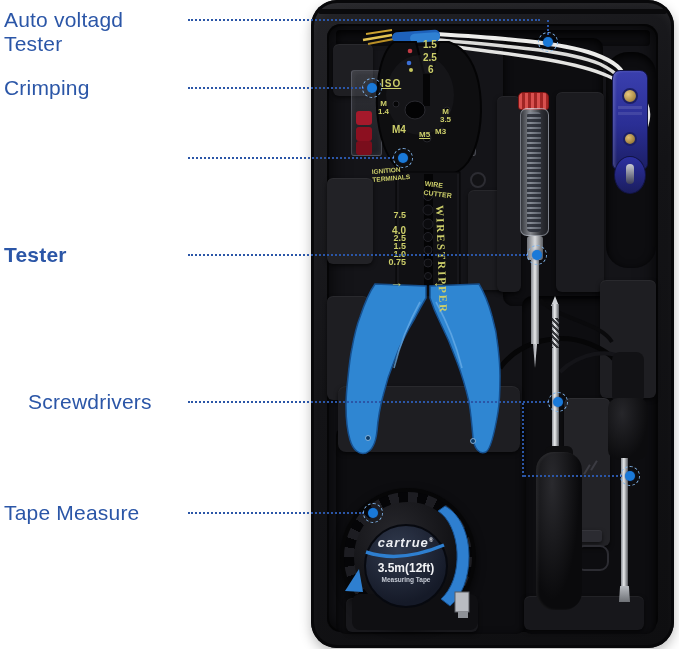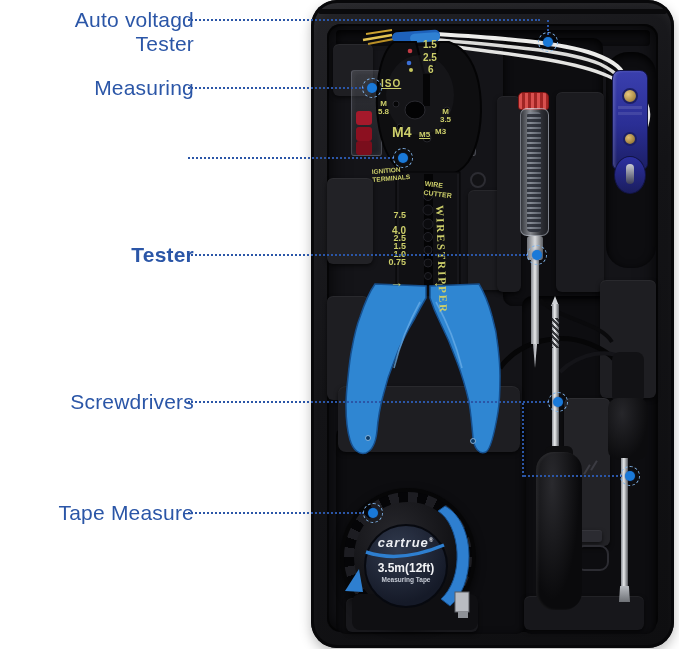--- a/index.html
+++ b/index.html
@@ -7,21 +7,21 @@
     --dot-blue:#1a79d8;
     --handle-blue:#2f86d2;
     --marking-yellow:#ccce6a;
     --tester-navy:#2a2e94;
     --tape-accent:#2e7fd0;
   }
   *{margin:0;padding:0;box-sizing:border-box;}
   body{background:#fff;font-family:"Liberation Sans",sans-serif;}
   .stage{position:relative;width:679px;height:649px;background:#fff;overflow:hidden;}
   
-  .callout-label{position:absolute;left:12px;width:182px;text-align:right;
+  .callout-label{position:absolute;left:4px;width:182px;
     font-size:21px;line-height:24px;color:var(--callout-blue);letter-spacing:.2px;z-index:60;}
   .dotline-h{position:absolute;border-top:2px dotted var(--callout-blue);height:0;z-index:55;}
   .dotline-v{position:absolute;border-left:2px dotted var(--callout-blue);width:0;z-index:55;}
   .dot{position:absolute;width:10px;height:10px;border-radius:50%;background:var(--dot-blue);
     box-shadow:0 0 2px rgba(10,60,140,.6);z-index:56;}
   .dot::before{content:"";position:absolute;inset:-5px;border:1.3px dashed #7fb2e8;border-radius:50%;}
   
   .tray{position:absolute;left:311px;top:0;width:363px;height:648px;border-radius:26px;
     background:linear-gradient(145deg,#232327,#131316 45%,#0e0e10);
     box-shadow:inset 0 0 0 3px #08080a, inset 0 8px 12px rgba(255,255,255,.05), 0 5px 12px rgba(0,0,0,.25);z-index:1;}
@@ -137,22 +137,22 @@
     <path d="M420,302 C410,320 400,344 394,368" stroke="#6db1ea" stroke-width="1.6" fill="none" opacity=".7"></path>
     <path d="M436,302 C446,320 456,344 462,368" stroke="#6db1ea" stroke-width="1.6" fill="none" opacity=".7"></path>
     <circle cx="368" cy="438" r="2.5" fill="#0a3a68" stroke="#9cc4e8" stroke-width=".8"></circle>
     <circle cx="473" cy="441" r="2.5" fill="#0a3a68" stroke="#9cc4e8" stroke-width=".8"></circle>
   </svg>
 
   <div class="mark" style="left:423px;top:39px;font-size:10px;">1.5</div>
   <div class="mark" style="left:423px;top:52px;font-size:10px;">2.5</div>
   <div class="mark" style="left:428px;top:64px;font-size:10px;">6</div>
   <div class="mark" style="left:381px;top:78px;font-size:10px;letter-spacing:1px;text-decoration:underline;">ISO</div>
-  <div class="mark" style="left:376px;top:100px;width:15px;font-size:8px;line-height:8px;text-align:center;">M 5.8</div>
-  <div class="mark" style="left:392px;top:124px;font-size:14px;">M4</div>
+  <div class="mark" style="left:376px;top:100px;width:15px;font-size:8px;line-height:8px;text-align:center;">M 1.4</div>
+  <div class="mark" style="left:392px;top:124px;font-size:10px;">M4</div>
   <div class="mark" style="left:419px;top:130px;font-size:8px;text-decoration:underline;">M5</div>
   <div class="mark" style="left:435px;top:127px;font-size:8px;">M3</div>
   <div class="mark" style="left:438px;top:108px;width:15px;font-size:8px;line-height:8px;text-align:center;">M 3.5</div>
   <div class="mark" style="left:372px;top:166px;width:48px;font-size:6.5px;line-height:8px;transform:rotate(-5deg);">IGNITION TERMINALS</div>
   <div class="mark" style="left:424px;top:182px;width:36px;font-size:7px;line-height:8.5px;transform:rotate(7deg);">WIRE CUTTER</div>
   <div class="mark" style="left:446px;top:205px;width:96px;font-size:11px;letter-spacing:2px;transform:rotate(88deg);transform-origin:0 0;font-family:'Liberation Serif',serif;">WIRESTRIPPER</div>
   <div class="mark" style="left:384px;top:210px;width:22px;font-size:9px;text-align:right;">7.5</div>
   <div class="mark" style="left:384px;top:225px;width:22px;font-size:10px;text-align:right;">4.0</div>
   <div class="mark" style="left:384px;top:233px;width:22px;font-size:9px;text-align:right;">2.5</div>
   <div class="mark" style="left:384px;top:241px;width:22px;font-size:9px;text-align:right;">1.5</div>
@@ -201,32 +201,32 @@
     <polygon points="345,591 359,569 363,592" fill="var(--tape-accent)"></polygon>
     <rect x="455" y="592" width="14" height="20" fill="#b9bcc2" stroke="#5a5d63"></rect>
     <rect x="458" y="612" width="10" height="6" fill="#8d9096"></rect>
   </svg>
 
   <div class="callout-label" style="top:8px;">Auto voltagd Tester</div>
   <div class="dotline-h" style="left:188px;top:19px;width:352px;"></div>
   <div class="dotline-v" style="left:547px;top:20px;height:15px;"></div>
   <div class="dot" style="left:543px;top:37px;"></div>
 
-  <div class="callout-label" style="top:76px;">Measuring</div>
+  <div class="callout-label" style="top:76px;">Crimping</div>
   <div class="dotline-h" style="left:188px;top:87px;width:176px;"></div>
   <div class="dot" style="left:367px;top:83px;"></div>
 
   <div class="dotline-h" style="left:188px;top:157px;width:206px;"></div>
   <div class="dot" style="left:398px;top:153px;"></div>
 
   <div class="callout-label" style="top:243px;font-weight:bold;">Tester</div>
   <div class="dotline-h" style="left:188px;top:254px;width:340px;"></div>
   <div class="dot" style="left:532px;top:250px;"></div>
 
-  <div class="callout-label" style="top:390px;">Screwdrivers</div>
+  <div class="callout-label" style="top:390px;margin-left:24px;">Screwdrivers</div>
   <div class="dotline-h" style="left:188px;top:401px;width:361px;"></div>
   <div class="dotline-v" style="left:522px;top:403px;height:74px;"></div>
   <div class="dotline-h" style="left:524px;top:475px;width:98px;"></div>
   <div class="dot" style="left:553px;top:397px;"></div>
   <div class="dot" style="left:625px;top:471px;"></div>
 
   <div class="callout-label" style="top:501px;">Tape Measure</div>
   <div class="dotline-h" style="left:188px;top:512px;width:176px;"></div>
   <div class="dot" style="left:368px;top:508px;"></div>
 

